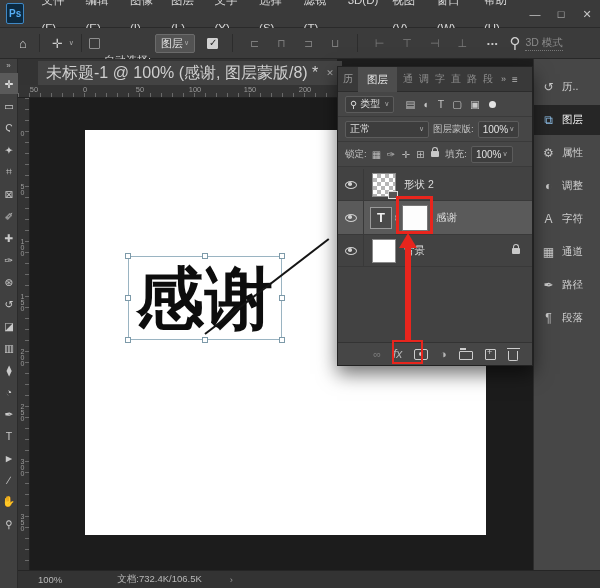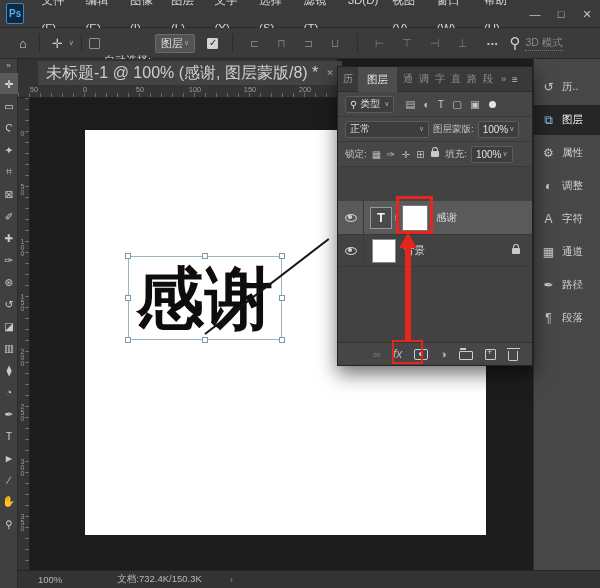--- a/index.html
+++ b/index.html
@@ -340,20 +340,29 @@
       <span class="lock-glyph">✛</span>
       <span class="lock-glyph">⊞</span>
       <span class="lock-icon" style="margin:0 2px;"></span>
       <span class="lp-small-label">填充:</span>
       <span class="lp-dd">
         <span>100%</span>
         <span class="opt-caret">∨</span>
       </span>
     </div>
     <div class="layer-list">
+      <div class="layer-row" style="top:2px;">
+        <span class="eye-wrap">
+            <span class="eye"></span>
+          </span>
+        <span class="thumb checker">
+            <span class="shape-badge"></span>
+          </span>
+        <span class="layer-label">形状 2</span>
+      </div>
       <div class="layer-row selected" style="top:34px;height:34px;">
         <span class="eye-wrap">
             <span class="eye"></span>
           </span>
         <span class="t-thumb">T</span>
         <span class="chain">∞</span>
         <span class="mask-thumb"></span>
         <span class="layer-label">感谢</span>
       </div>
       <div class="layer-row" style="top:68px;">
@@ -414,21 +423,21 @@
       </div>
 
       <div class="dock-item" style="top: 244px;">
         <span class="dock-glyph">¶</span>
         <span class="dock-label">段落</span>
       </div>
     </div>
 
   <div class="statusbar">
     <span class="sb-zoom">100%</span>
-    <span class="sb-doc">文档:732.4K/150.3K</span>
+    <span class="sb-doc">文档:732.4K/106.5K</span>
     <span class="sb-arrow">›</span>
   </div>
 
   <div class="anno" style="left:396px;top:196px;width:37px;height:38px;border-width:3px;"></div>
   <div class="anno" style="left:392px;top:340px;width:31px;height:24px;"></div>
   <div class="anno-arrow-shaft"></div>
   <div class="anno-arrow-head"></div>
 
 </div>
 

